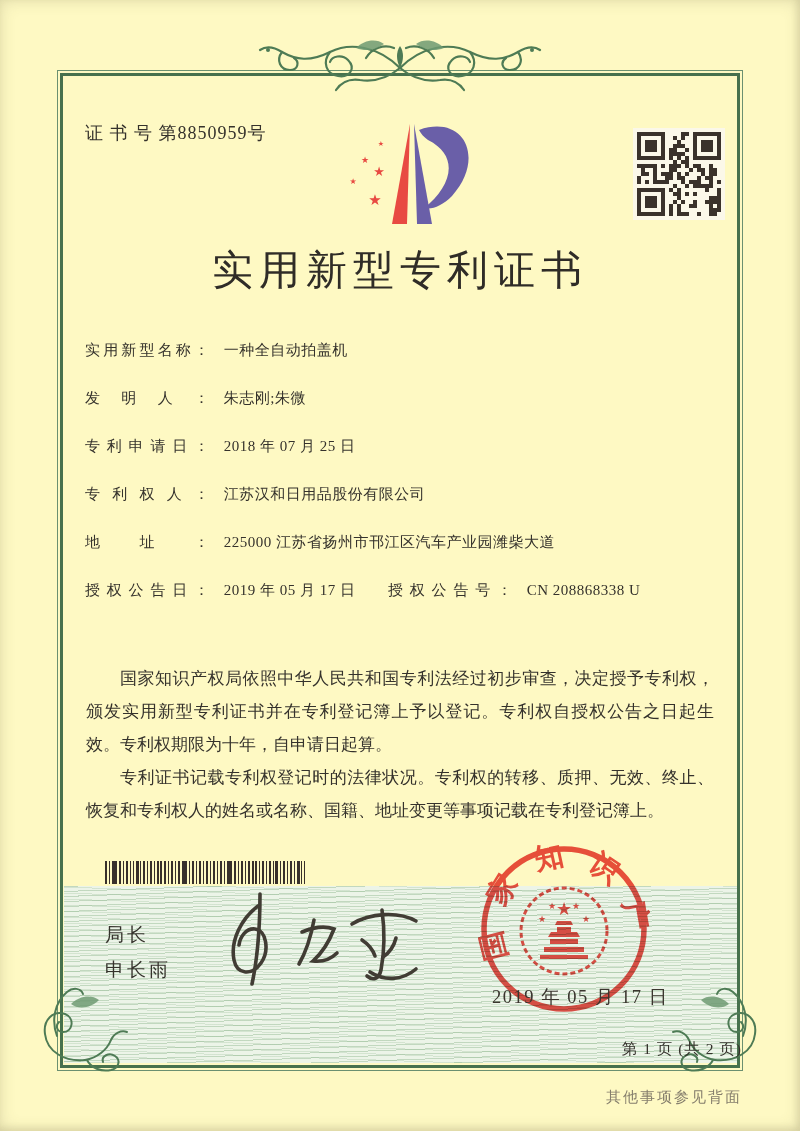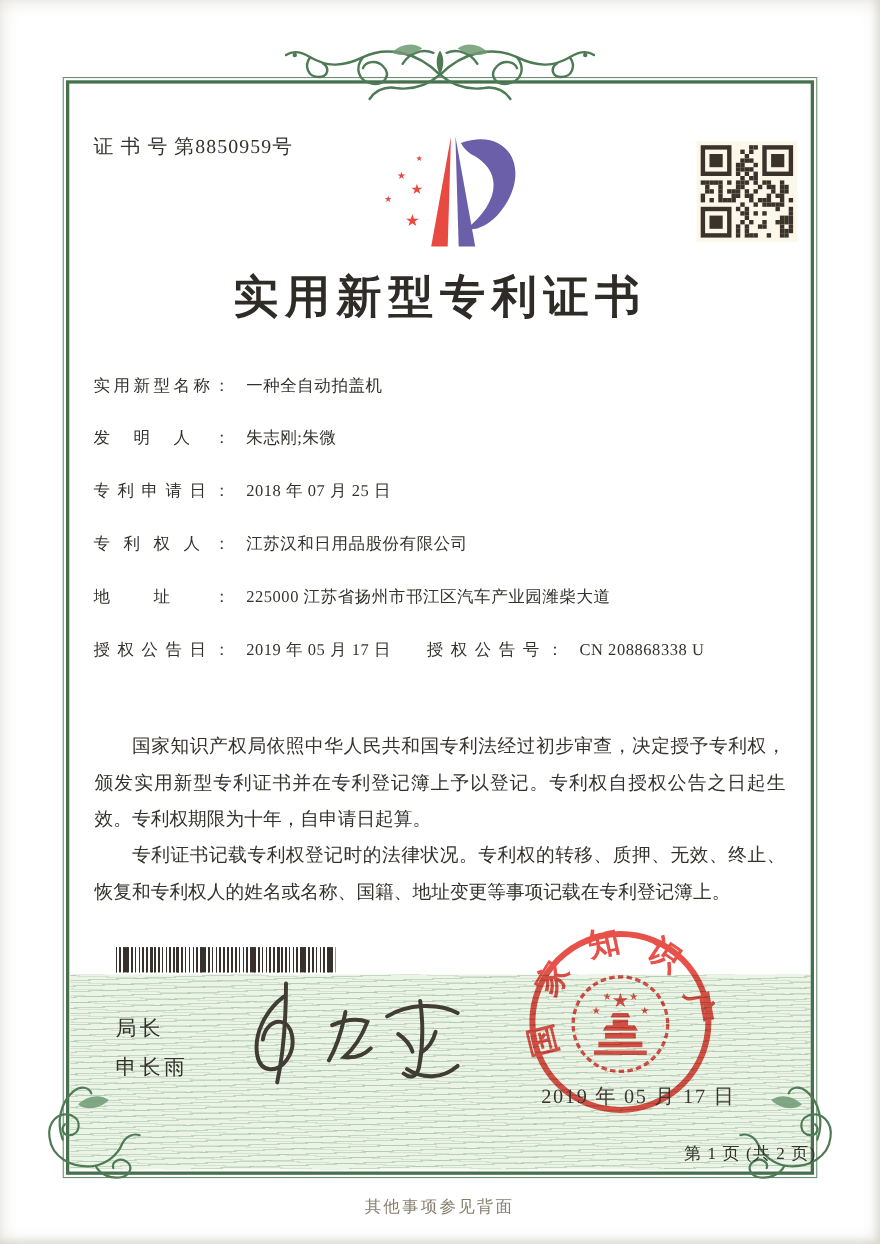--- a/index.html
+++ b/index.html
@@ -1,39 +1,39 @@
 <!DOCTYPE html>
 <html><head>
 <meta charset="utf-8">
 <style>
   html,body{margin:0;padding:0;background:#e8e4d4;}
   .page{
     position:relative;width:800px;height:1131px;margin:0 auto;
-    background:#ffffff;overflow:hidden;
+    background:#fef9c3;overflow:hidden;
     font-family:"Liberation Serif", serif;color:#35322c;
     box-shadow:inset 0 0 16px rgba(95,88,60,.20), inset -3px -3px 6px rgba(95,88,60,.12);
   }
   
   .band{
     position:absolute;left:64px;top:886px;width:673px;height:177px;z-index:1;
     background-color:#ecf4e8;
     background-image:
       repeating-linear-gradient(178deg, rgba(124,170,124,.38) 0px, rgba(124,170,124,.38) 1px, transparent 1px, transparent 5px),
       repeating-linear-gradient(182deg, rgba(124,170,124,.22) 0px, rgba(124,170,124,.22) 1px, transparent 1px, transparent 6px);
   }
   .frame{position:absolute;left:57px;top:70px;width:684px;height:999px;border:1px solid #6b9070;z-index:2;}
   .frame-inner{position:absolute;left:2px;top:2px;right:2px;bottom:2px;border:3px solid #47714d;}
   .orn-top{position:absolute;left:238px;top:2px;width:324px;height:92px;z-index:3;}
   .orn-corner{position:absolute;width:115px;height:105px;z-index:3;}
   .orn-bl{left:27px;top:976px;}
   .orn-br{left:658px;top:976px;}
   .certno{position:absolute;left:85px;top:121px;font-size:18px;letter-spacing:1px;z-index:4;}
   .logo{position:absolute;left:336px;top:110px;width:140px;height:128px;z-index:4;}
   .qr{position:absolute;left:633px;top:128px;width:92px;height:92px;z-index:4;}
-  .title{position:absolute;left:0;right:0;top:243px;text-align:center;font-size:41px;font-weight:700;
+  .title{position:absolute;left:0;right:0;top:243px;text-align:center;font-size:41px;font-weight:400;
          letter-spacing:6px;color:#2f2c27;z-index:4;}
   .fields{position:absolute;left:85px;top:341px;width:620px;z-index:4;font-size:15px;}
   .frow{margin-bottom:26px;height:22px;white-space:nowrap;}
   .flabel{display:inline-block;width:124px;text-align:justify;text-align-last:justify;}
   .fvalue{margin-left:11px;letter-spacing:.5px;}
   .grant{position:relative;}
   .g2{position:absolute;left:303px;top:0;}
   .paras{position:absolute;left:86px;top:662px;width:628px;z-index:4;font-size:17px;line-height:33px;text-align:justify;}
   .paras p{margin:0;text-indent:2em;}
   .barcode{
@@ -43,21 +43,21 @@
       repeating-linear-gradient(90deg,#38302b 0px,#38302b 1px,transparent 1px,transparent 7px),
       repeating-linear-gradient(90deg,transparent 0px,transparent 9px,#38302b 9px,#38302b 11.5px,transparent 11.5px,transparent 23px);
   }
   .dtitle{position:absolute;left:105px;top:922px;font-size:19px;z-index:4;letter-spacing:3px;}
   .dname{position:absolute;left:105px;top:957px;font-size:19px;z-index:4;letter-spacing:3px;}
   .sig{position:absolute;left:210px;top:888px;width:220px;height:110px;z-index:4;}
   .seal{position:absolute;left:478px;top:843px;width:172px;height:172px;z-index:5;
         mix-blend-mode:multiply;opacity:.93;}
   .sealdate{position:absolute;left:492px;top:984px;font-size:18.5px;letter-spacing:1.5px;z-index:6;color:#3a352e;}
   .pagefoot{position:absolute;left:57px;width:685px;top:1039px;text-align:right;font-size:15.5px;z-index:4;letter-spacing:1px;}
-  .backnote{position:absolute;left:57px;width:685px;top:1088px;text-align:center;font-size:15px;
+  .backnote{position:absolute;left:57px;width:685px;top:1088px;text-align:right;font-size:15px;
             color:#857e6c;letter-spacing:2px;z-index:4;}
 </style>
 </head>
 <body>
 
 <div class="page">
 
   <div class="band"></div>
 
   <div class="frame">

